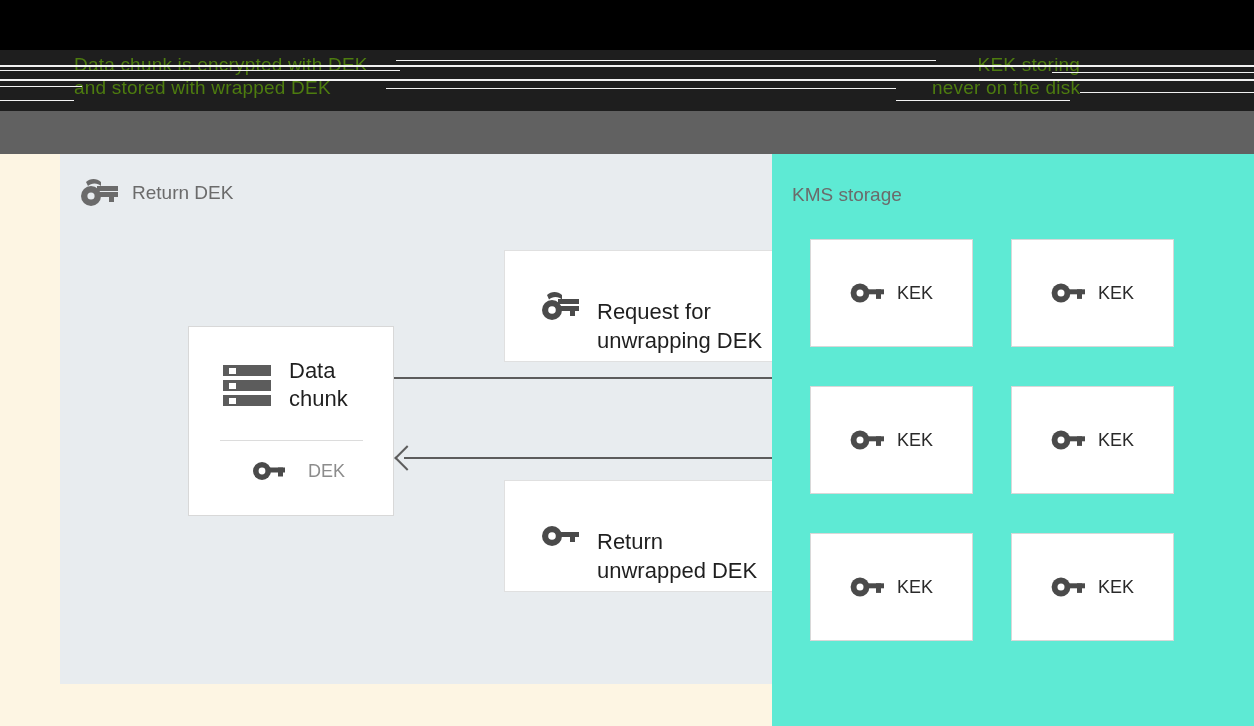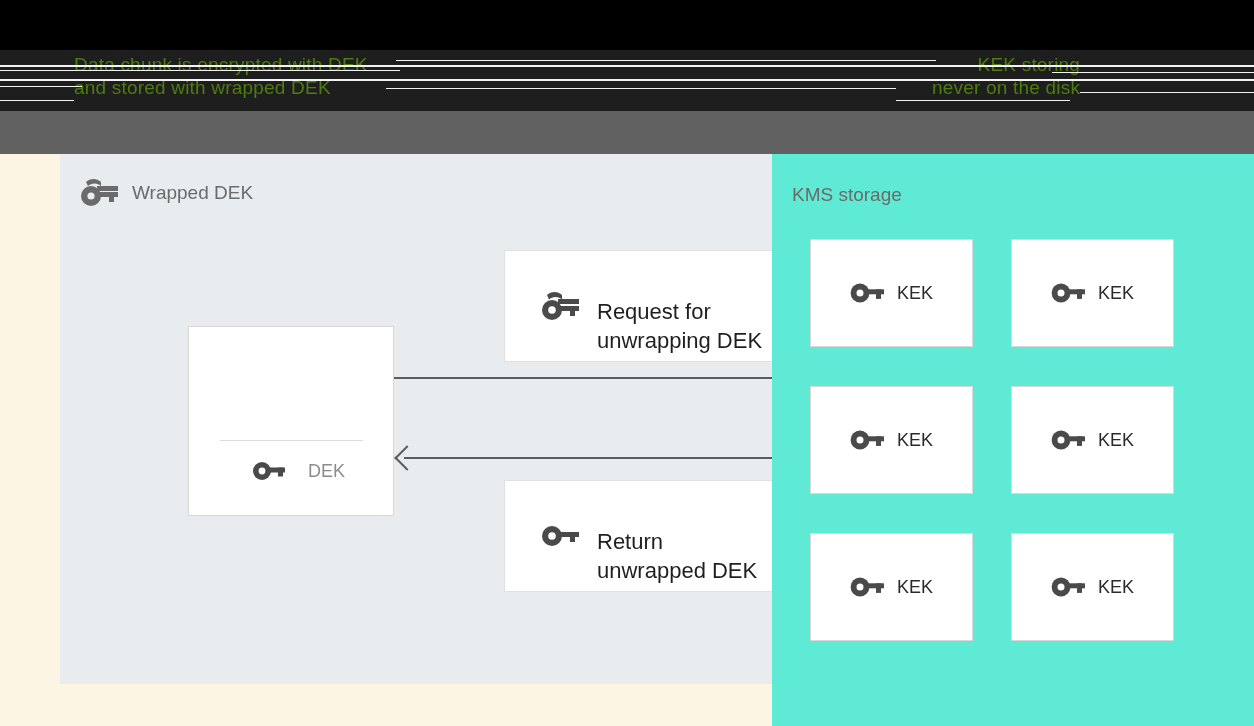--- a/index.html
+++ b/index.html
@@ -267,24 +267,38 @@
       <span>
         <svg width="38" height="28" viewBox="0 0 38 28">
           <path d="M6 3 C10 -1 17 -1 21 3 L21 7 C18 3.5 11 3.5 8 7 Z" fill="#6b6b6b"></path>
           <rect x="17" y="7" width="21" height="5" fill="#6b6b6b"></rect>
           <circle cx="11" cy="17" r="10" fill="#6b6b6b"></circle>
           <circle cx="11" cy="17" r="3.6" fill="#e8ecef"></circle>
           <rect x="19" y="13" width="19" height="5" fill="#6b6b6b"></rect>
           <rect x="29" y="13" width="5" height="10" fill="#6b6b6b"></rect>
         </svg>
       </span>
-      <span id="wrapped-dek-title">Wrapped DEK</span>
+      <span id="wrapped-dek-title">Return DEK</span>
     </div>
 
     <div id="data-chunk-card">
+      <div id="data-chunk-row">
+        <span>
+          <svg width="52" height="52" viewBox="0 0 52 52">
+            <rect x="2" y="6" width="48" height="11" fill="#5c5c5c"></rect>
+            <rect x="8" y="9" width="7" height="6" fill="#ffffff"></rect>
+            <rect x="2" y="21" width="48" height="11" fill="#5c5c5c"></rect>
+            <rect x="8" y="24" width="7" height="6" fill="#ffffff"></rect>
+            <rect x="2" y="36" width="48" height="11" fill="#5c5c5c"></rect>
+            <rect x="8" y="39" width="7" height="6" fill="#ffffff"></rect>
+          </svg>
+        </span>
+        <span id="data-chunk-label">Data
+chunk</span>
+      </div>
 
       <div id="data-chunk-divider"></div>
 
       <div id="data-chunk-dek-row">
         <span>
           <svg width="32" height="22" viewBox="0 0 32 22">
             <circle cx="9" cy="11" r="9" fill="#4a4a4a"></circle>
             <circle cx="9" cy="11" r="3.4" fill="#ffffff"></circle>
             <rect x="16" y="7.5" width="16" height="5" fill="#4a4a4a"></rect>
             <rect x="25" y="7.5" width="5" height="9" fill="#4a4a4a"></rect>

